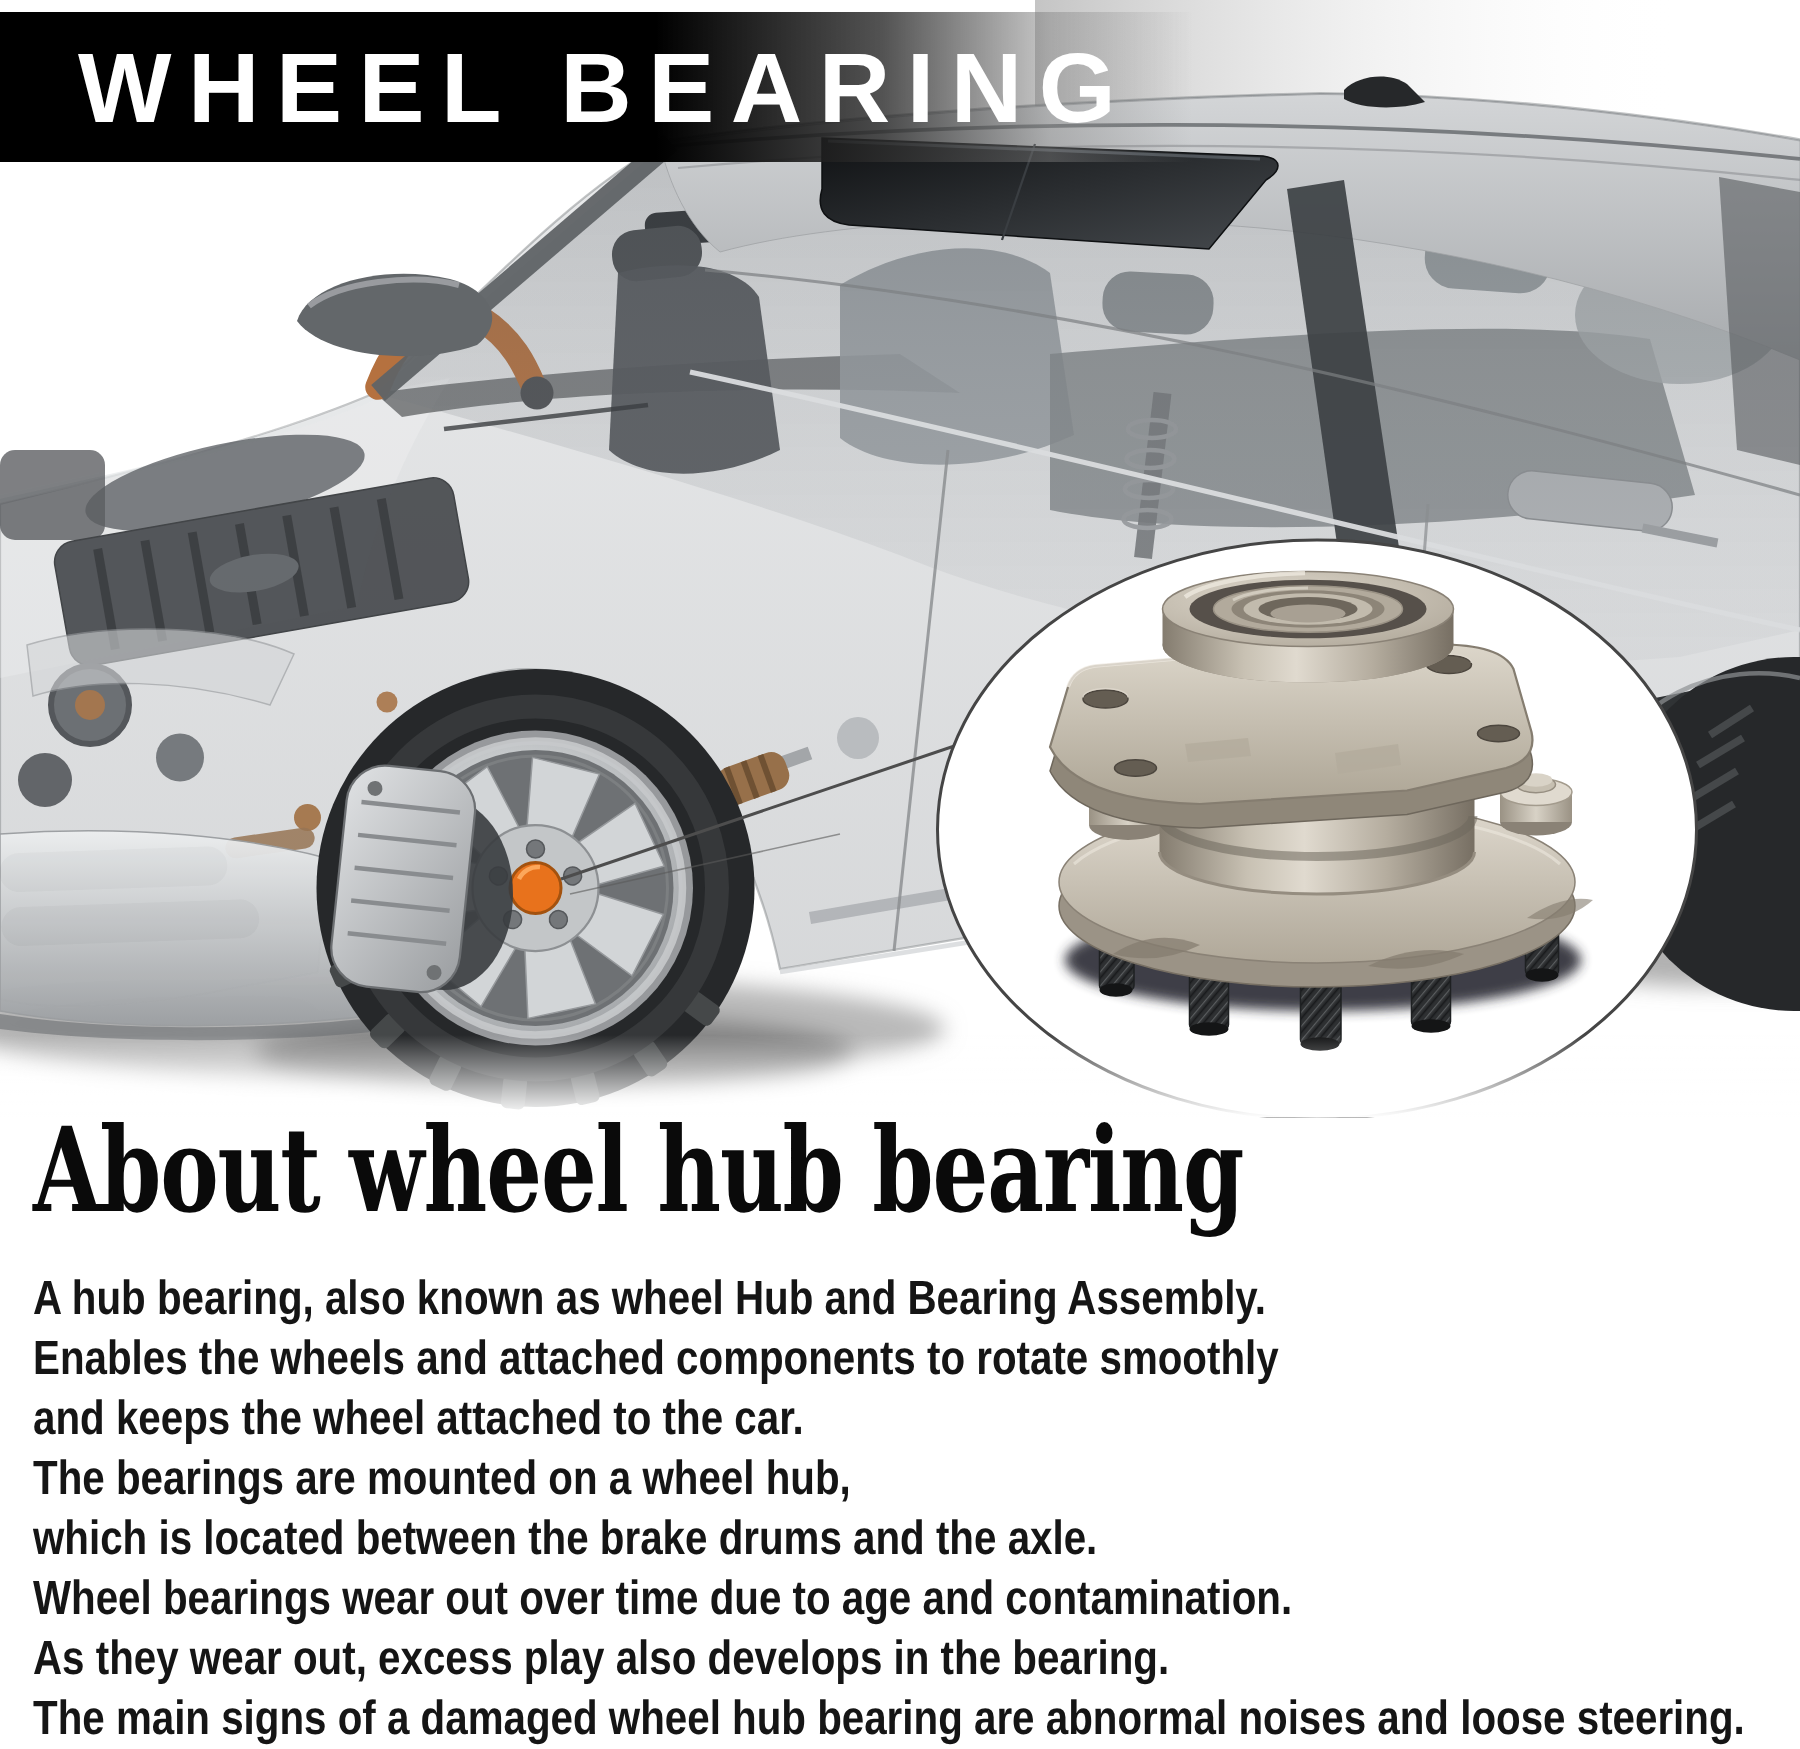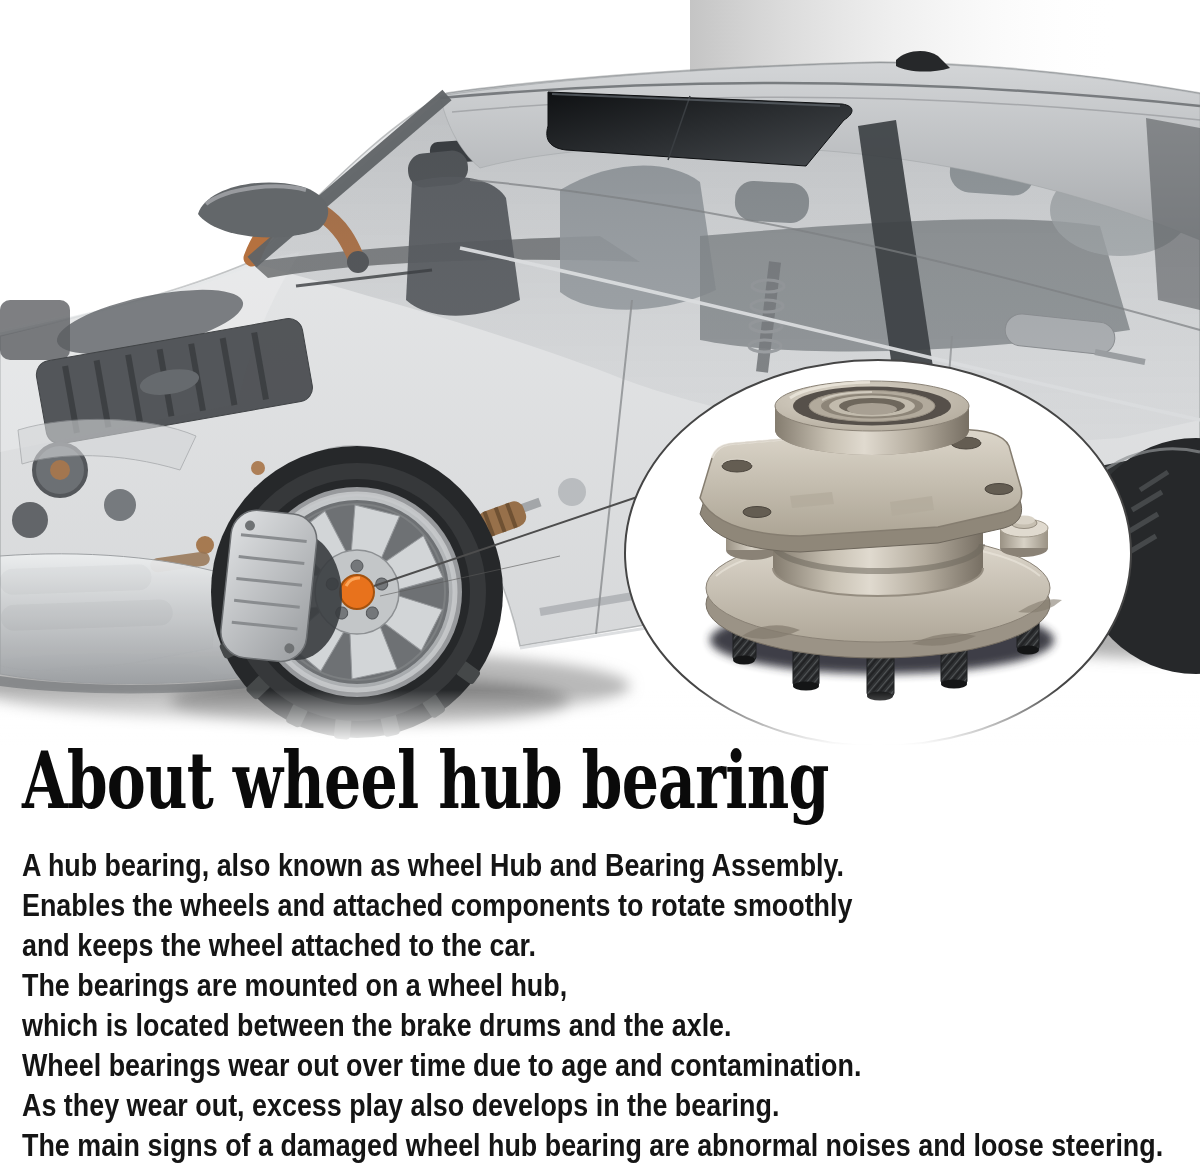--- a/index.html
+++ b/index.html
@@ -396,20 +396,23 @@
         <ellipse cx="872" cy="409" rx="25" ry="6" fill="#a8a093"></ellipse>
         <path d="M 790 398 A 95 24 0 0 1 870 382" stroke="#ede9df" stroke-width="3" fill="none" opacity="0.8"></path>
         <path d="M 822 400 A 55 14 0 0 1 872 392" stroke="#ded8cd" stroke-width="2" fill="none" opacity="0.7"></path>
       </g>
     </g>
   </g>
 
   <rect x="0" y="690" width="1200" height="55" fill="url(#gFade)"></rect>
 </svg>
 
+  <div class="banner">
+    <div class="banner-text">WHEEL BEARING</div>
+  </div>
 </div>
 
 <div class="about">
   <h1 class="about-heading">About wheel hub bearing</h1>
   <div class="about-body">
     <div class="line">A hub bearing, also known as wheel Hub and Bearing Assembly.</div>
     <div class="line">Enables the wheels and attached components to rotate smoothly</div>
     <div class="line">and keeps the wheel attached to the car.</div>
     <div class="line">The bearings are mounted on a wheel hub,</div>
     <div class="line">which is located between the brake drums and the axle.</div>

